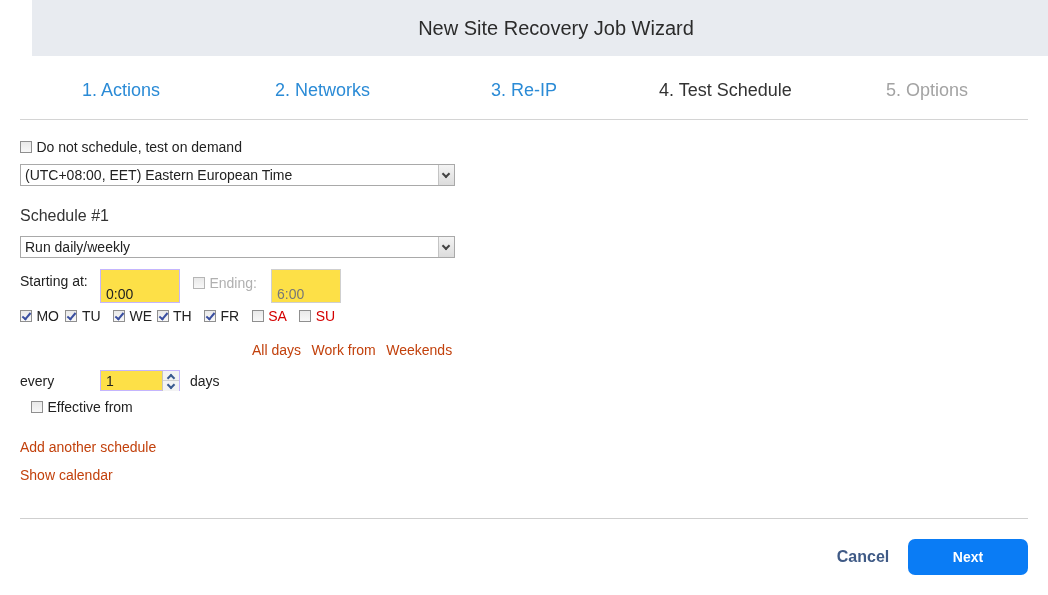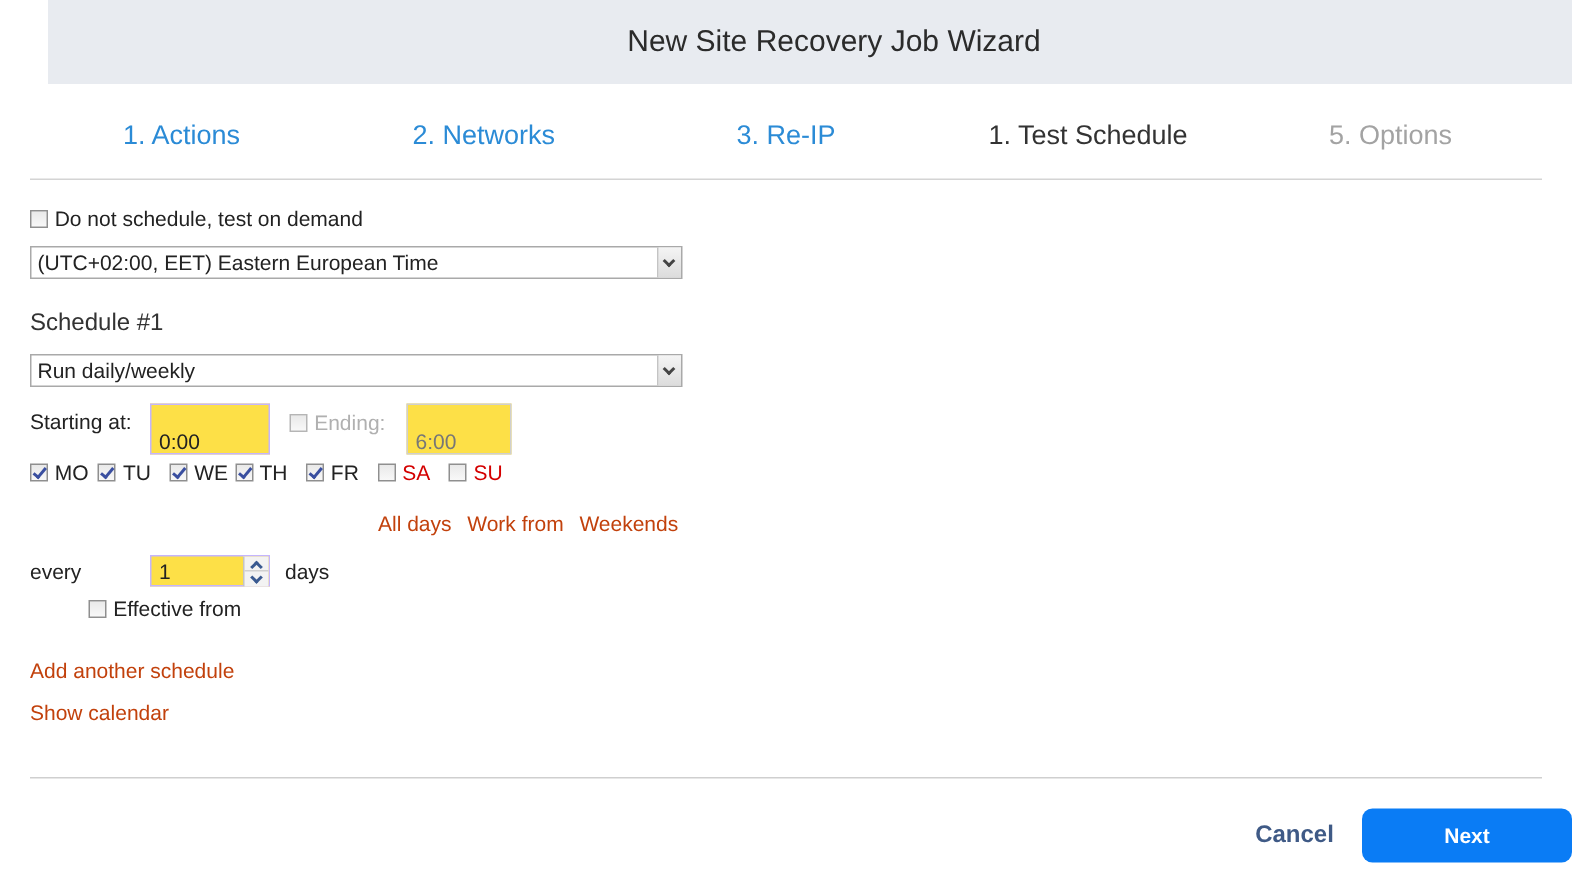--- a/index.html
+++ b/index.html
@@ -60,48 +60,48 @@
   .spin .up::after, .spin .down::after {
     content: ""; position: absolute; left: 5px; width: 4px; height: 4px; border: solid #3a5a90;
   }
   .spin .up::after { top: 4px; border-width: 2px 0 0 2px; transform: rotate(45deg); }
   .spin .down::after { top: 1px; border-width: 0 2px 2px 0; transform: rotate(45deg); }
   .btn-cancel {
     position: absolute; left: 830px; top: 546px; width: 66px; height: 22px;
     font-size: 16px; font-weight: bold; color: #3f5a86; text-align: center; line-height: 22px; cursor: pointer;
   }
   .btn-next {
-    position: absolute; left: 908px; top: 539px; width: 140px; height: 36px;
+    position: absolute; left: 908px; top: 539px; width: 120px; height: 36px;
     background: #0a7cf5; border-radius: 7px; color: #fff; font-size: 14px; font-weight: bold;
     text-align: center; line-height: 36px; cursor: pointer;
   }
 </style>
 </head>
 <body>
 
 <div class="header">
   <span>New Site Recovery Job Wizard</span>
 </div>
 
 <div class="steps">
   <span class="step done" style="left:82px">1. Actions</span>
   <span class="step done" style="left:275px">2. Networks</span>
   <span class="step done" style="left:491px">3. Re-IP</span>
-  <span class="step active" style="left:659px">1. Test Schedule</span>
+  <span class="step active" style="left:659px">4. Test Schedule</span>
   <span class="step future" style="left:886px">5. Options</span>
 </div>
 <div class="divider-top"></div>
 
 <div class="abs" style="left:20px; top:137px;">
   <span class="cb"></span>
   <span class="lbl">Do not schedule, test on demand</span>
 </div>
 
 <div class="select" style="left:20px; top:164px; width:435px;">
-  <span>(UTC+02:00, EET) Eastern European Time</span>
+  <span>(UTC+08:00, EET) Eastern European Time</span>
   <span class="arrow"></span>
 </div>
 
 <div class="abs" style="left:20px; top:207px; font-size:16px; color:#333;">Schedule #1</div>
 
 <div class="select" style="left:20px; top:236px; width:435px;">
   <span>Run daily/weekly</span>
   <span class="arrow"></span>
 </div>
 
@@ -139,21 +139,21 @@
 <div class="abs lbl" style="left:20px; top:373px;">every</div>
 <div class="input" style="left:100px; top:370px; width:80px; height:21px; padding-top:2px;">
   <span>1</span>
   <span class="spin">
     <span class="up"></span>
     <span class="down"></span>
   </span>
 </div>
 <div class="abs lbl" style="left:190px; top:373px;">days</div>
 
-<div class="abs" style="left:32px; top:397px;padding-left:27px;">
+<div class="abs" style="left:4px; top:397px;padding-left:27px;">
   <span class="cb"></span>
   <span class="lbl">Effective from</span>
 </div>
 
 <div class="abs link" style="left:20px; top:439px;">Add another schedule</div>
 <div class="abs link" style="left:20px; top:467px;">Show calendar</div>
 
 <div class="divider-bottom"></div>
 
 <div class="btn-cancel">Cancel</div>

